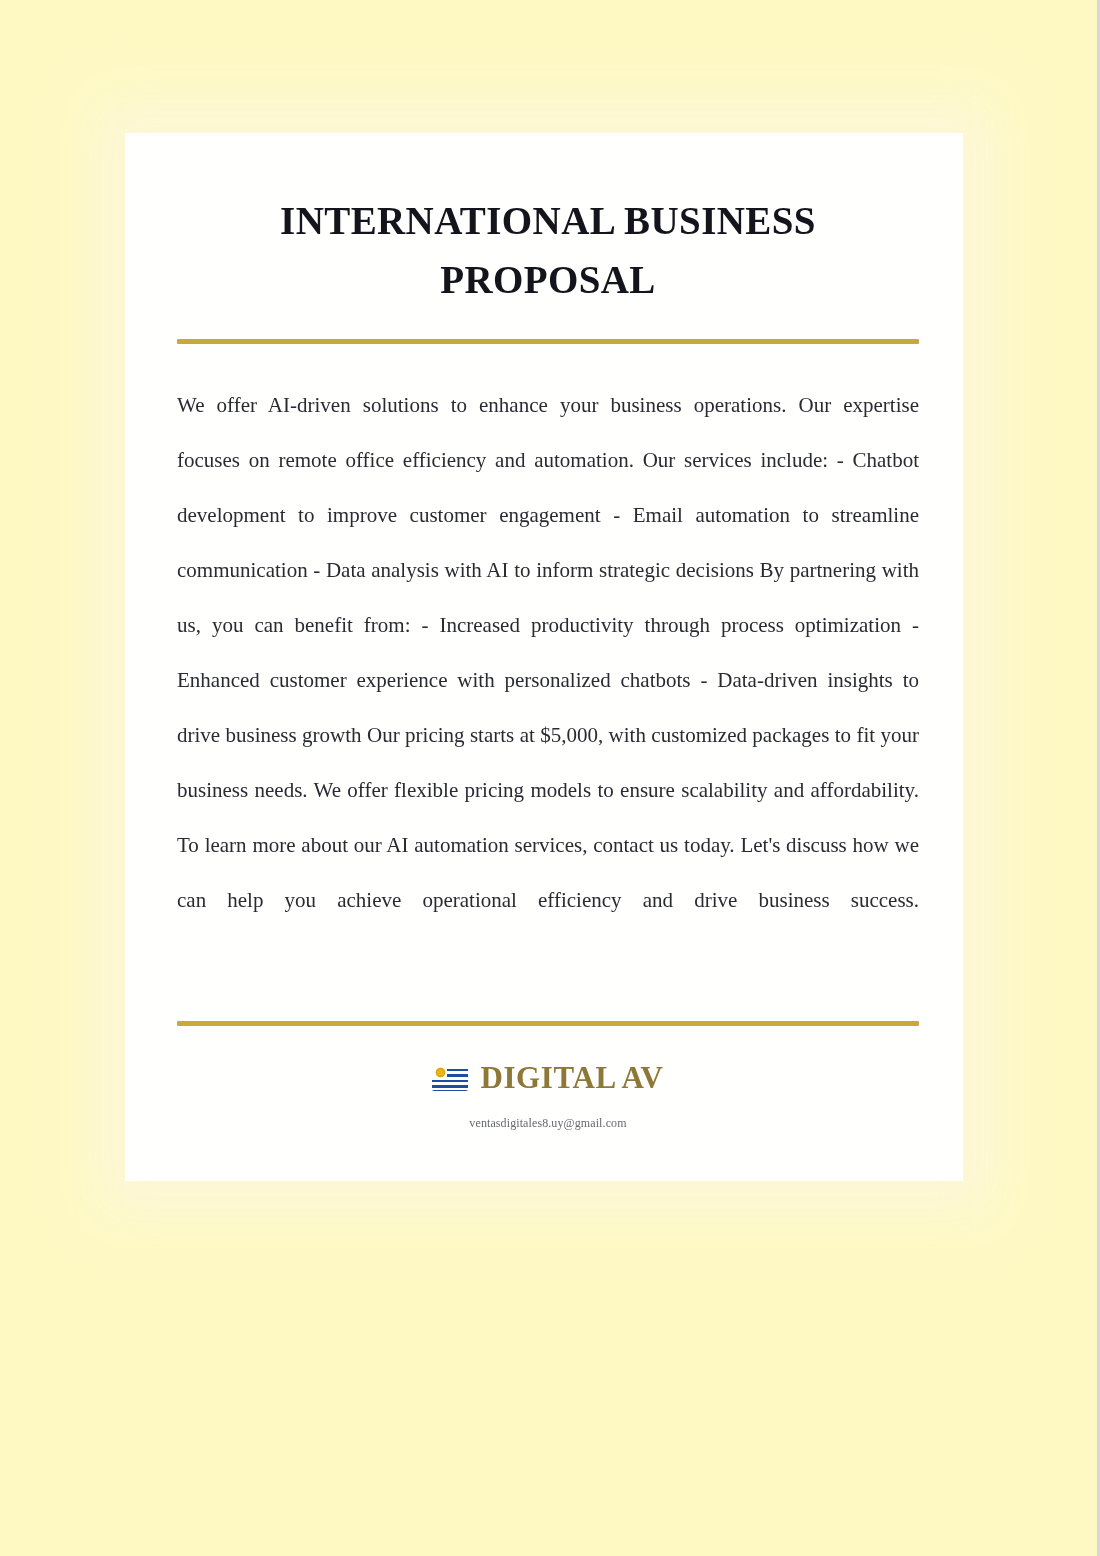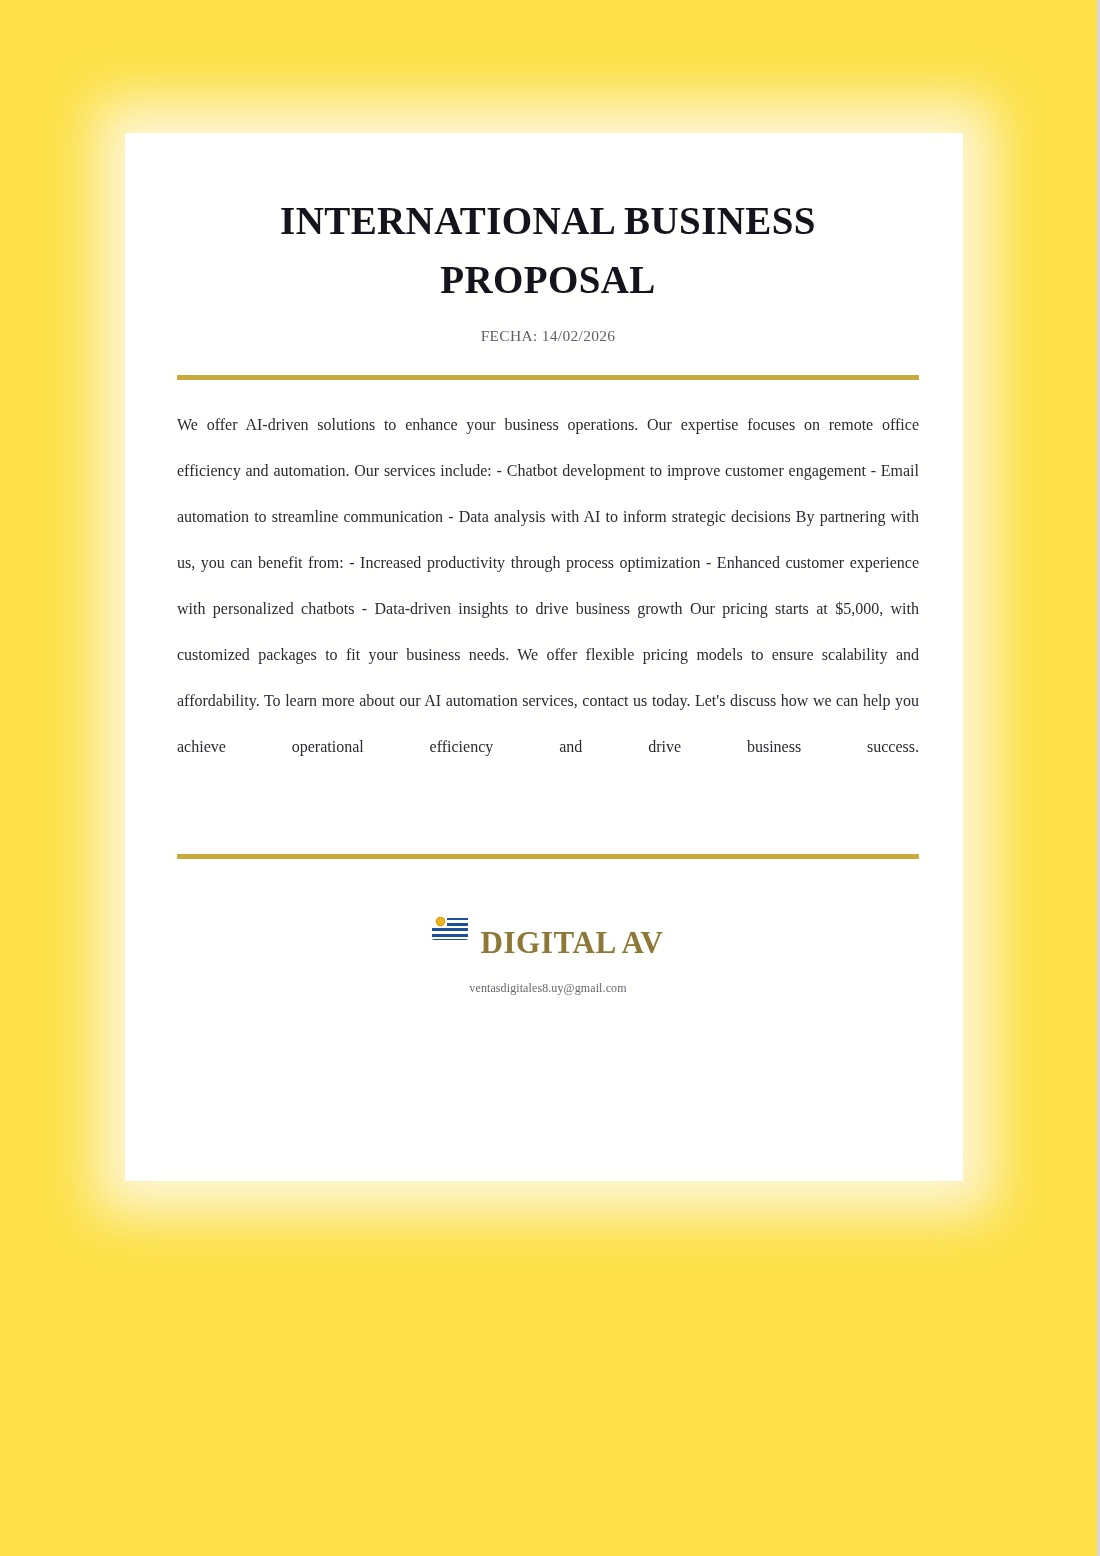--- a/index.html
+++ b/index.html
@@ -10,21 +10,21 @@
     background: #ffffff;
     font-family: "Liberation Serif", "DejaVu Serif", serif;
     overflow: hidden;
   }
 
   
   .viewport {
     position: relative;
     width: 1100px;
     height: 1556px;
-    background: #fde047;
+    background: #fef9c3;
     border-right: 3px solid #d7d7da;
   }
 
   
   .glow {
     position: absolute;
     left: 95px;
     top: 100px;
     width: 900px;
     height: 1115px;
@@ -76,23 +76,23 @@
     height: 5px;
     background: #c9a93c;
     border-radius: 1px;
     width: 742px;
   }
 
   .rule-top   { margin-top: 30px; }
   .rule-bottom{ margin-top: 38px; }
 
   .doc-body {
-    margin-top: 22px;
-    font-size: 16px;
-    line-height: 46px;
+    margin-top: 34px;
+    font-size: 21px;
+    line-height: 55px;
     text-align: justify;
     text-justify: inter-word;
     color: #2a2a33;
     font-family: "Liberation Serif", "DejaVu Serif", serif;
     hyphens: none;
   }
   
   .doc-body::after {
     content: "";
     display: inline-block;
@@ -144,21 +144,20 @@
     background: #e8b521;
     box-shadow: 0 0 0 1.3px #d9a011;
   }
 
   .brand-name {
     font-family: "Liberation Serif", "DejaVu Serif", serif;
     font-weight: bold;
     font-size: 31px;
     letter-spacing: 0.6px;
     color: #8d7837;
-    margin-top: 32px;
   }
 
   .brand-email {
     margin-top: 20px;
     font-size: 12px;
     color: #676770;
     font-family: "Liberation Serif", "DejaVu Serif", serif;
     letter-spacing: 0.1px;
   }
 </style>
@@ -167,21 +166,20 @@
 
 <div class="viewport">
 
   <div class="glow"></div>
 
   <div class="page-card">
     <div class="doc-inner">
 
       <h1 class="doc-title">INTERNATIONAL BUSINESS PROPOSAL</h1>
 
-      <div class="doc-date">FECHA: 14/02/2026</div>
 
       <div class="rule rule-top"></div>
 
       <p class="doc-body">We offer AI-driven solutions to enhance your business operations. Our expertise focuses on remote office efficiency and automation. Our services include: - Chatbot development to improve customer engagement - Email automation to streamline communication - Data analysis with AI to inform strategic decisions By partnering with us, you can benefit from: - Increased productivity through process optimization - Enhanced customer experience with personalized chatbots - Data-driven insights to drive business growth Our pricing starts at $5,000, with customized packages to fit your business needs. We offer flexible pricing models to ensure scalability and affordability. To learn more about our AI automation services, contact us today. Let's discuss how we can help you achieve operational efficiency and drive business success.</p>
 
       <div class="rule rule-bottom"></div>
 
       <div class="footer">
         <div class="brand">
           <span class="flag-icon">

